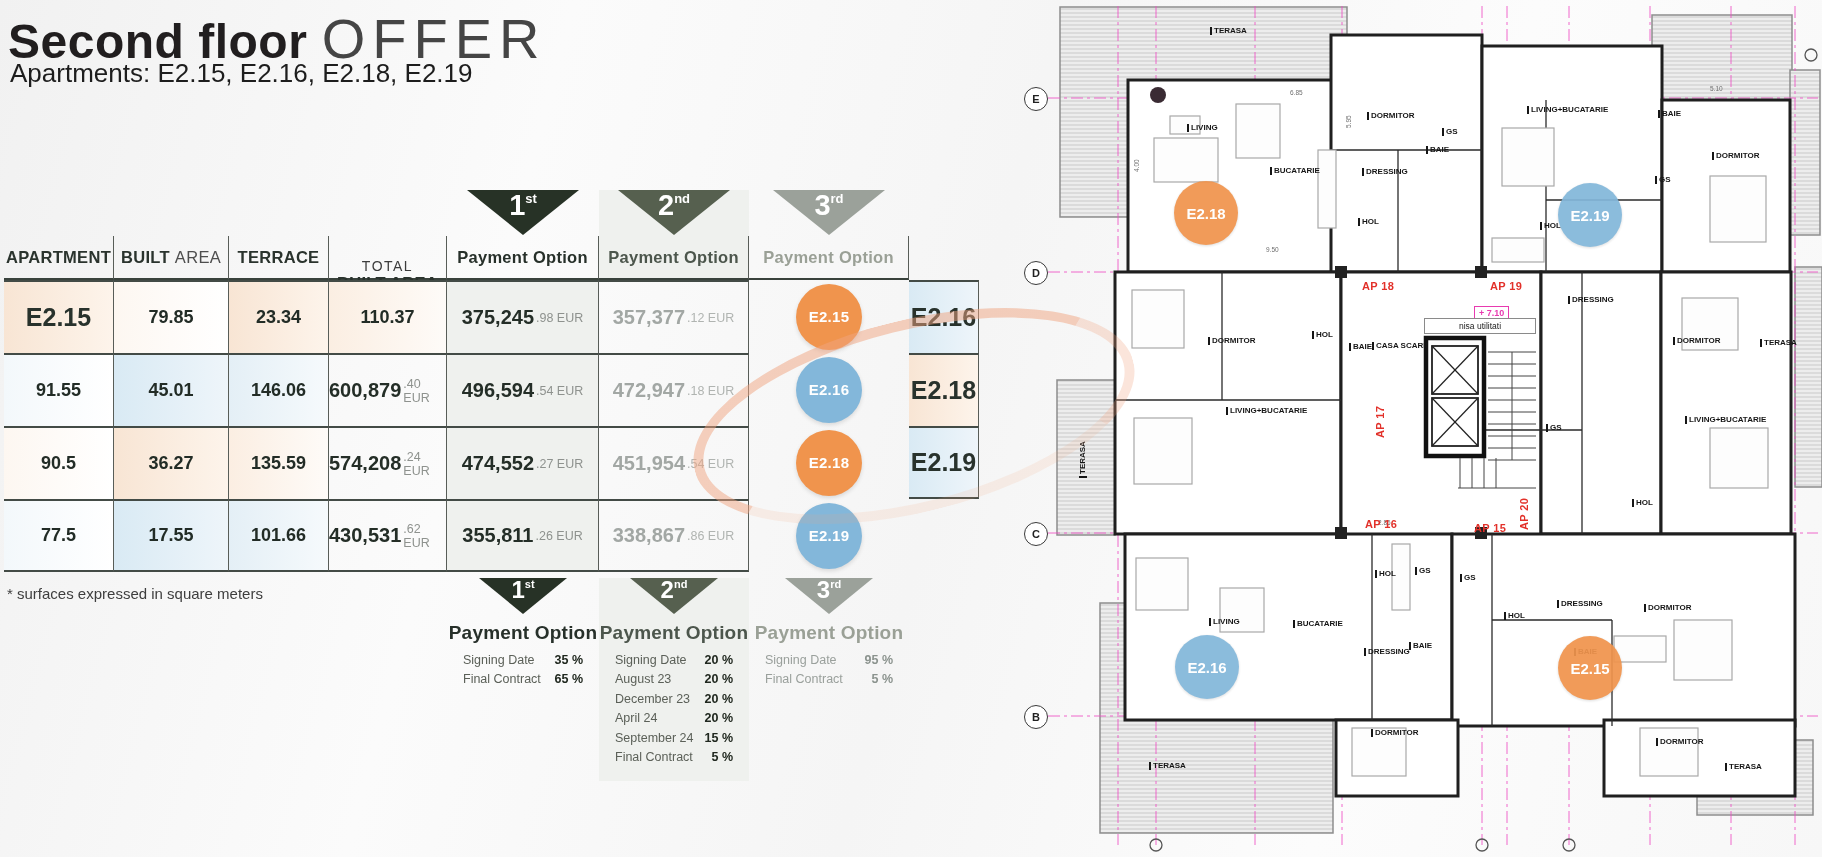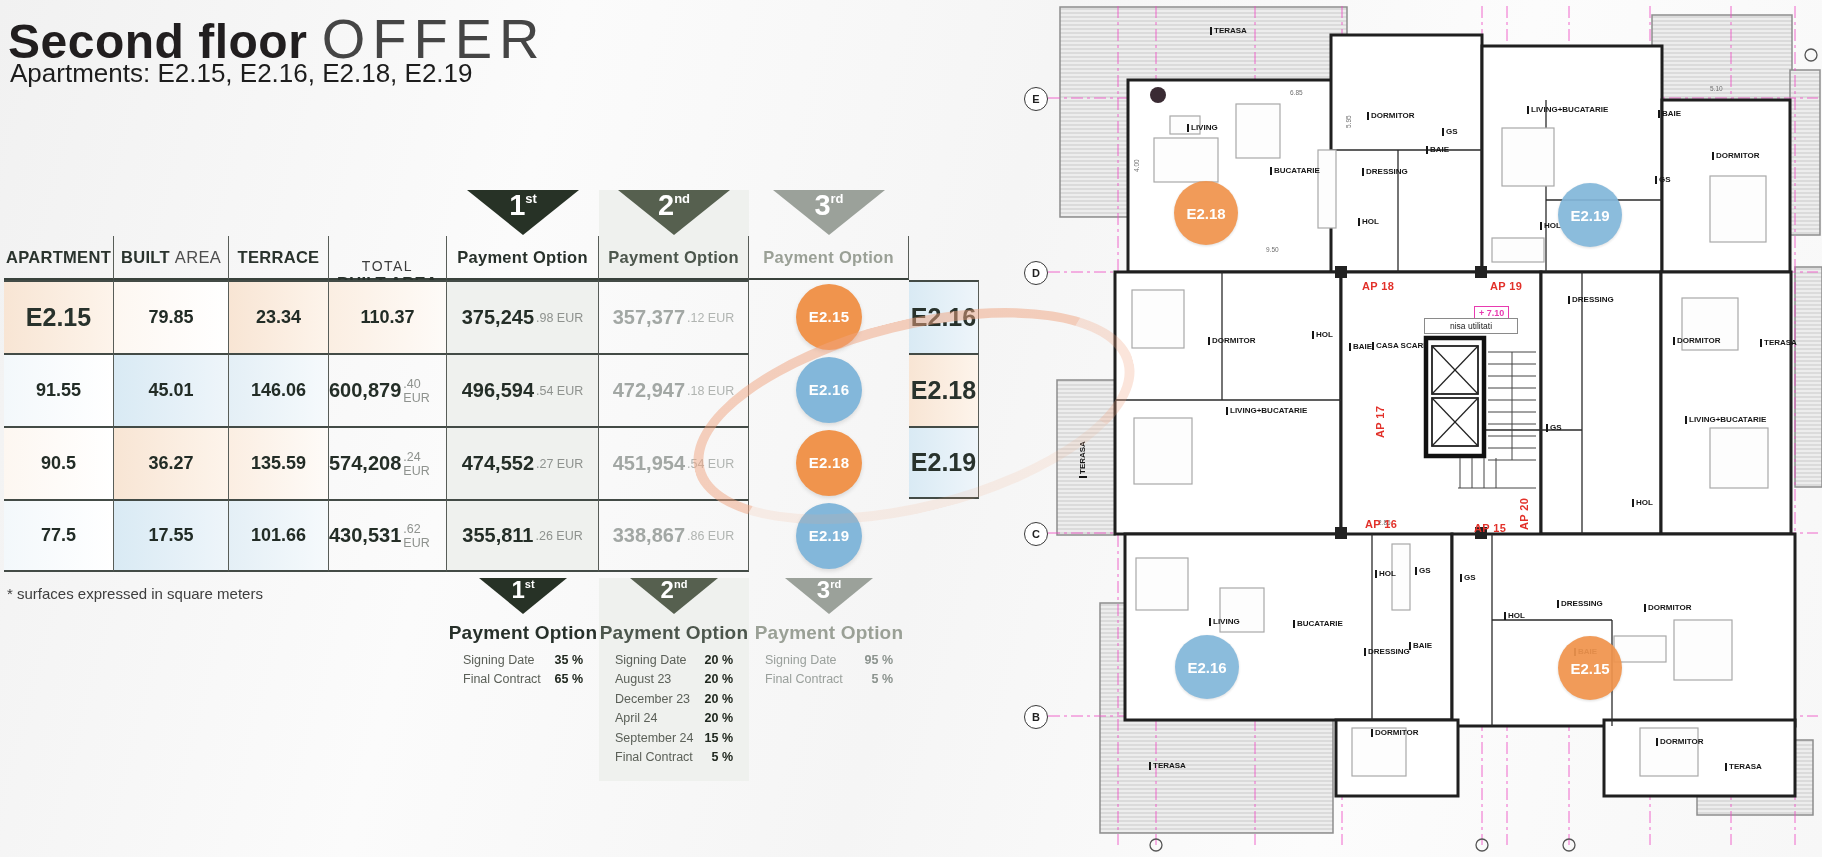--- a/index.html
+++ b/index.html
@@ -75,21 +75,21 @@
     white-space:nowrap;border-left:2px solid #161616;padding-left:2px;transform-origin:left top;}
   .dim-label{position:absolute;font-size:6.5px;color:#6e6e6e;line-height:1;white-space:nowrap;transform-origin:left top;}
   .ap-label{position:absolute;font-size:11px;font-weight:700;color:#e2312a;letter-spacing:.4px;
     white-space:nowrap;transform-origin:left top;}
   .plan-badge{position:absolute;width:64px;height:64px;border-radius:50%;opacity:.93;
     display:flex;align-items:center;justify-content:center;color:#fff;font-size:15px;font-weight:800;
     box-shadow:0 1px 3px rgba(0,0,0,.15);}
   #level-label{position:absolute;left:452px;top:306px;font-size:9px;font-weight:700;color:#e83ab0;
     border:1.2px solid #e83ab0;background:#fff;padding:1px 4px;}
   #nisa-label{position:absolute;left:402px;top:318px;width:86px;font-size:8.5px;color:#222;
-    border:1px solid #8a8a8a;background:#fff;padding:2px 3px;text-align:center;}
+    border:1px solid #8a8a8a;background:#fff;padding:2px 12px;text-align:center;}
 </style>
 </head>
 <body>
 
 <div id="canvas">
 
   <div id="page-header">
     <span class="title-bold">Second floor</span>
     <span class="title-light">OFFER</span>
   </div>

